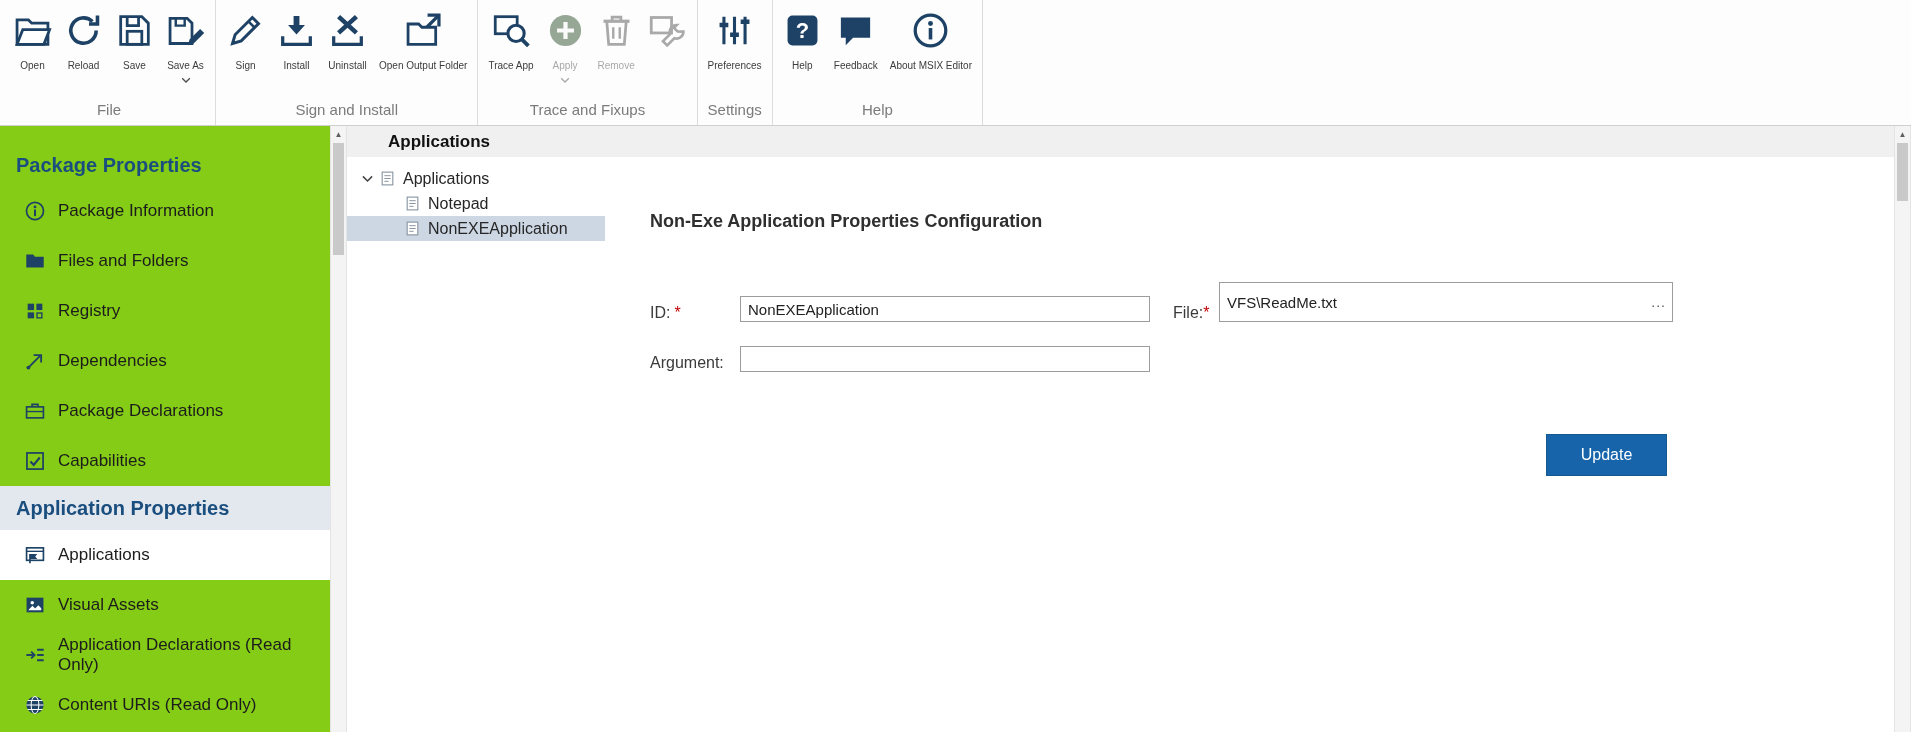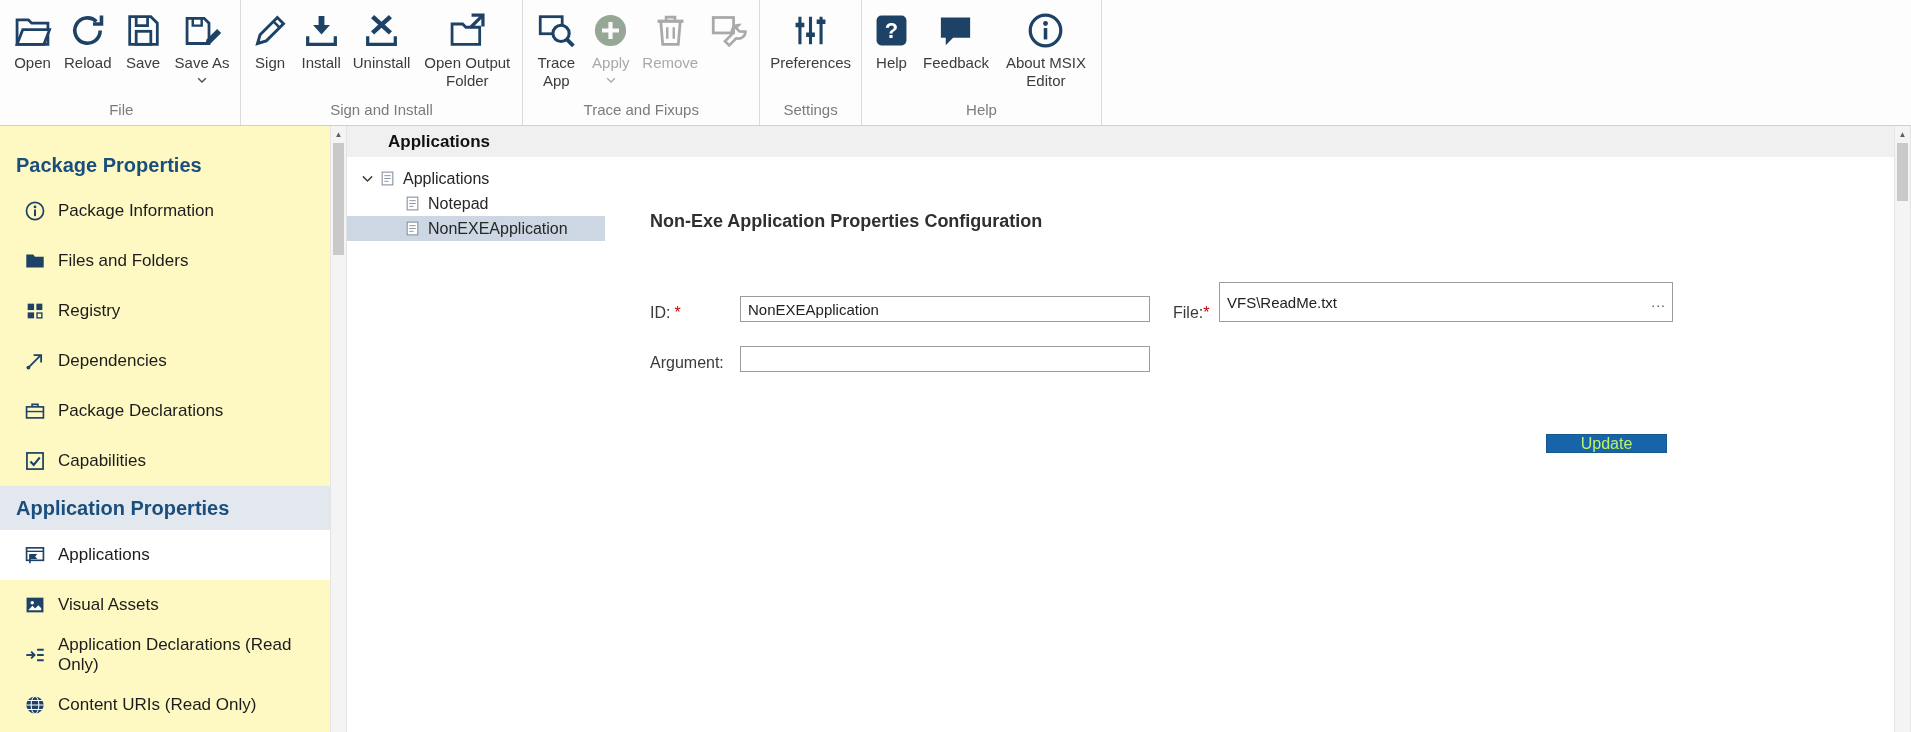--- a/index.html
+++ b/index.html
@@ -9,31 +9,31 @@
   .app{width:1911px;height:732px;display:flex;flex-direction:column;background:#fff}
 
   
   .ribbon{height:126px;background:#fdfdfd;border-bottom:1px solid #d0d0d0;display:flex;padding-left:3px;flex:none}
   .rgroup{display:flex;flex-direction:column;border-right:1px solid #dcdcdc;padding:0 4px}
   .rbtns{flex:1;display:flex;align-items:flex-start;padding-top:9px}
   .rglabel{text-align:center;font-size:15px;color:#7b7b7b;padding:3px 6px 7px}
   .rbtn{display:flex;flex-direction:column;align-items:center;padding:2px 6px;min-width:48px;cursor:pointer}
   .rbtn .ico{width:39px;height:39px;color:#1e4265;flex:none}
   .rbtn .ico svg{width:100%;height:100%;display:block}
-  .rbtn .lbl{margin-top:4px;font-size:15px;color:#3c3c3c;text-align:center;line-height:1.18}
+  .rbtn .lbl{margin-top:10px;font-size:10px;color:#3c3c3c;line-height:1.18}
   .rbtn.disabled{cursor:default}
   .rbtn.disabled .ico{color:#a9a9a9}
   .rbtn.disabled .lbl{color:#a9a9a9}
   .chevd{width:14px;height:14px;color:#4d4d4d;margin-top:1px}
   .chevd svg{width:100%;height:100%;display:block}
   .rbtn.disabled .chevd{color:#a9a9a9}
 
   
   .main{flex:1;display:flex;min-height:0}
-  .sidebar{width:330px;background:#fef9c3;padding-top:18px;overflow:hidden;flex:none}
+  .sidebar{width:330px;background:#84cc16;padding-top:18px;overflow:hidden;flex:none}
   .sb-heading{height:42px;display:flex;align-items:center;padding-left:16px;font-size:20px;font-weight:bold;color:#1a4e7e}
   .sb-heading.band{background:#e3e7ee;height:44px}
   .sb-item{height:50px;display:flex;align-items:center;padding-left:24px;cursor:pointer}
   .sb-item .sico{width:22px;height:22px;color:#1e4265;margin-right:12px;flex:none}
   .sb-item .sico svg{width:100%;height:100%;display:block}
   .sb-item .slbl{font-size:17px;color:#1c1c1c}
   .sb-item.selected{background:#fff}
 
   
   .vscroll{width:17px;background:#f4f4f4;border-left:1px solid #e4e4e4;border-right:1px solid #e4e4e4;display:flex;flex-direction:column;align-items:center;flex:none}
@@ -64,21 +64,21 @@
   .frow.r2{margin-top:24px}
   .flab{font-size:16px;color:#3a3a3a;white-space:nowrap}
   .flab.idw,.flab.argw{width:90px}
   .flab.filew{width:46px;margin-left:23px}
   .req{color:#c00000}
   .req.sp{margin-left:4px}
   input.fin{width:410px;height:26px;border:1px solid #9c9c9c;padding:0 7px;font-size:15px;font-family:inherit;color:#222;background:#fff;outline:none}
   .file-wrap{width:454px;height:40px;border:1px solid #9c9c9c;display:flex;align-items:center;background:#fff}
   .file-wrap input{flex:1;min-width:0;border:none;height:24px;padding:0 7px;font-size:15px;font-family:inherit;color:#222;outline:none;background:transparent}
   .browse-dots{flex:none;padding:0 6px;font-size:14px;color:#555;cursor:pointer;letter-spacing:1px}
-  .update-btn{position:absolute;left:941px;top:277px;width:121px;height:19px;background:#1764ab;border:1px solid #15598f;color:#bef264;font-size:16px;font-family:inherit;cursor:pointer}
+  .update-btn{position:absolute;left:941px;top:277px;width:121px;height:42px;background:#1764ab;border:1px solid #15598f;color:#ffffff;font-size:16px;font-family:inherit;cursor:pointer}
 </style>
 </head>
 <body>
 
 <div class="app">
 
   <div class="ribbon">
 
     <div class="rgroup">
       <div class="rbtns">

